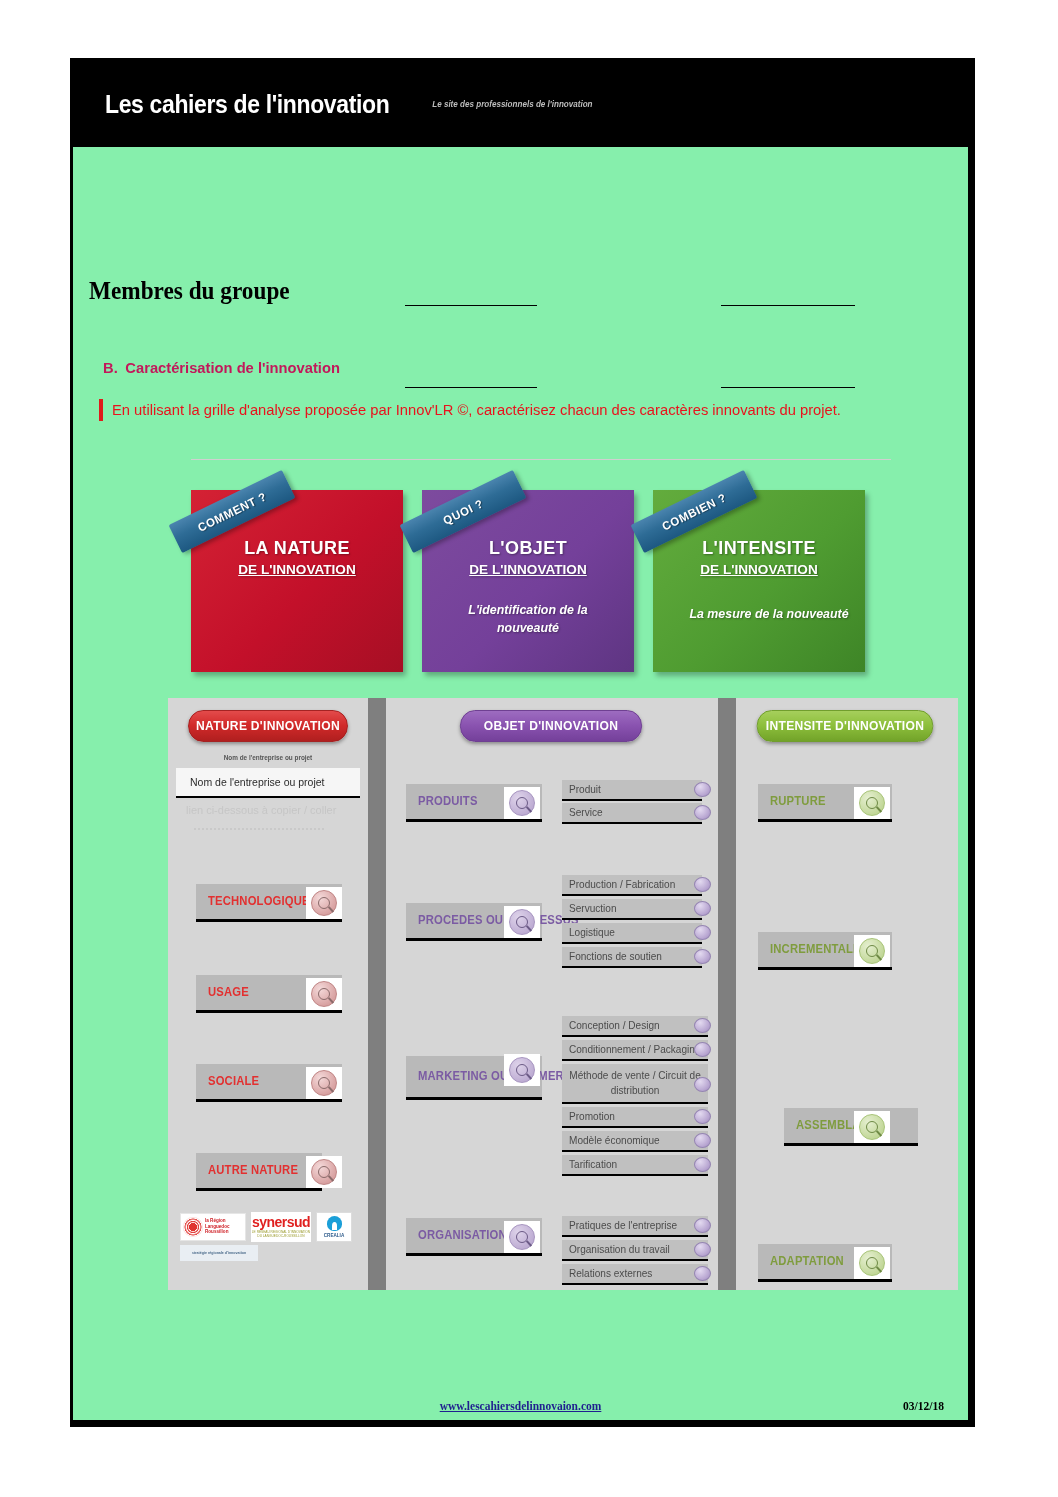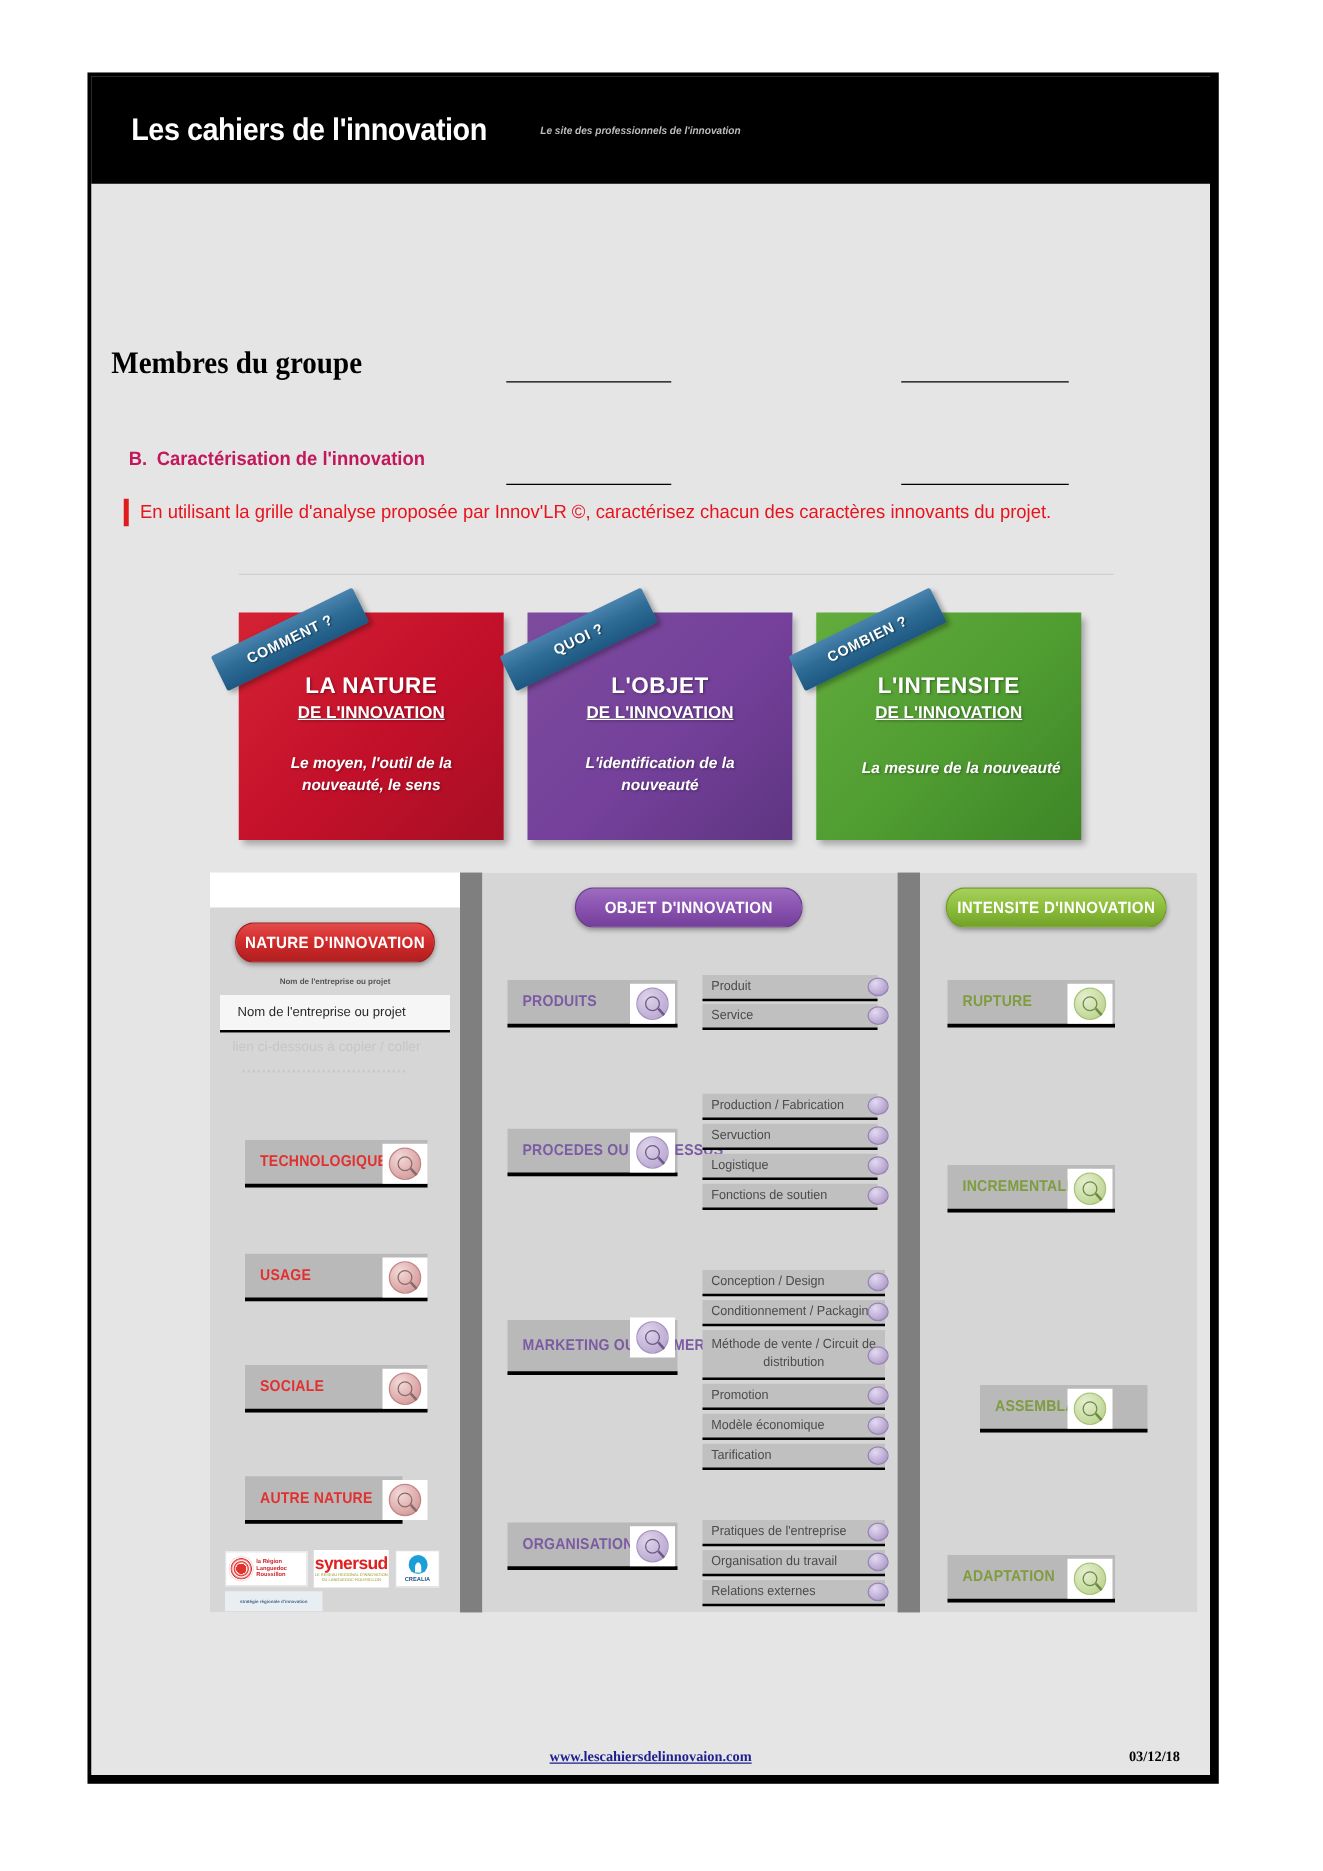--- a/index.html
+++ b/index.html
@@ -6,21 +6,21 @@
   html, body {
     width: 1058px; height: 1497px;
     background: #ffffff;
     font-family: "Liberation Sans", sans-serif;
     overflow: hidden;
   }
   .page {
     position: absolute;
     left: 70px; top: 58px;
     width: 905px; height: 1369px;
-    background: #e5e5e5;
+    background: #86efac;
     border-left: 3px solid #000;
     border-top: 3px solid #000;
     border-right: 7px solid #000;
     border-bottom: 7px solid #000;
   }
 
   
   .hdr {
     position: relative;
     height: 86px;
@@ -169,21 +169,21 @@
   .matrix {
     position: relative;
     margin-top: 20px;
     margin-left: 95px;
     width: 790px;
     height: 592px;
     background: #ffffff;
     display: flex;
   }
   .col { position: relative; background: #d6d6d6; }
-  .col-nature { width: 200px; margin-top: 28px; }
+  .col-nature { width: 200px; }
   .col-gap    { width: 18px; background: #7f7f7f; }
   .col-objet  { width: 332px; text-align: center; }
   .col-gap2   { width: 18px; background: #7f7f7f; }
   .col-inten  { width: 222px; }
 
   .pill {
     position: absolute;
     height: 32px;
     border-radius: 16px;
     display: flex; align-items: center; justify-content: center;
@@ -390,21 +390,20 @@
     <div class="hrule"></div>
     <div class="cards">
 
       <div class="card red">
         <div class="ribbon">
           <span>COMMENT ?</span>
         </div>
         <div class="card-body">
           <div class="card-t1">LA NATURE</div>
           <div class="card-t2">DE  L'INNOVATION</div>
-          <div class="card-t3">Le moyen, l'outil de la nouveauté, le sens</div>
         </div>
       </div>
 
       <div class="card purple">
         <div class="ribbon">
           <span>QUOI ?</span>
         </div>
         <div class="card-body">
           <div class="card-t1">L'OBJET</div>
           <div class="card-t2">DE L'INNOVATION</div>

